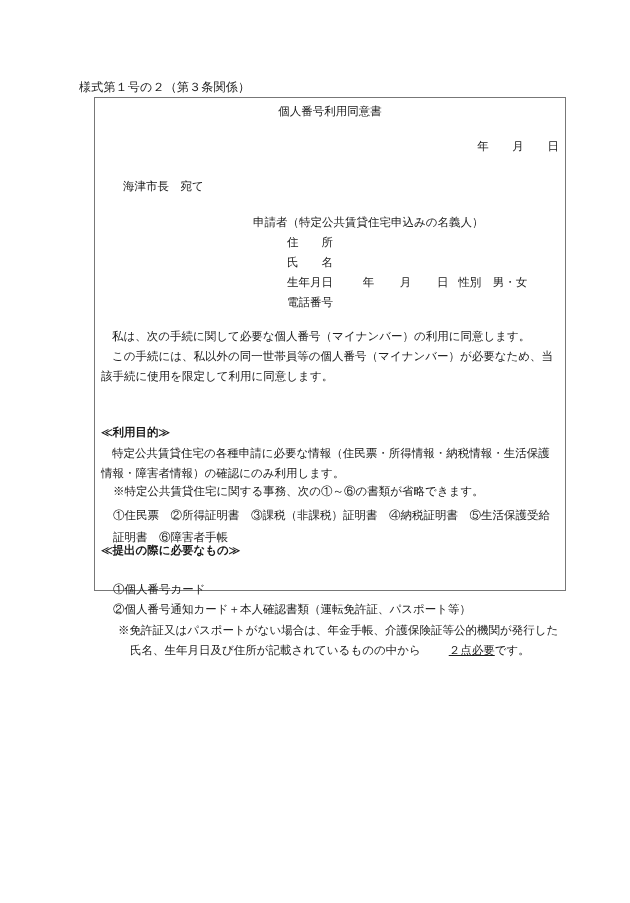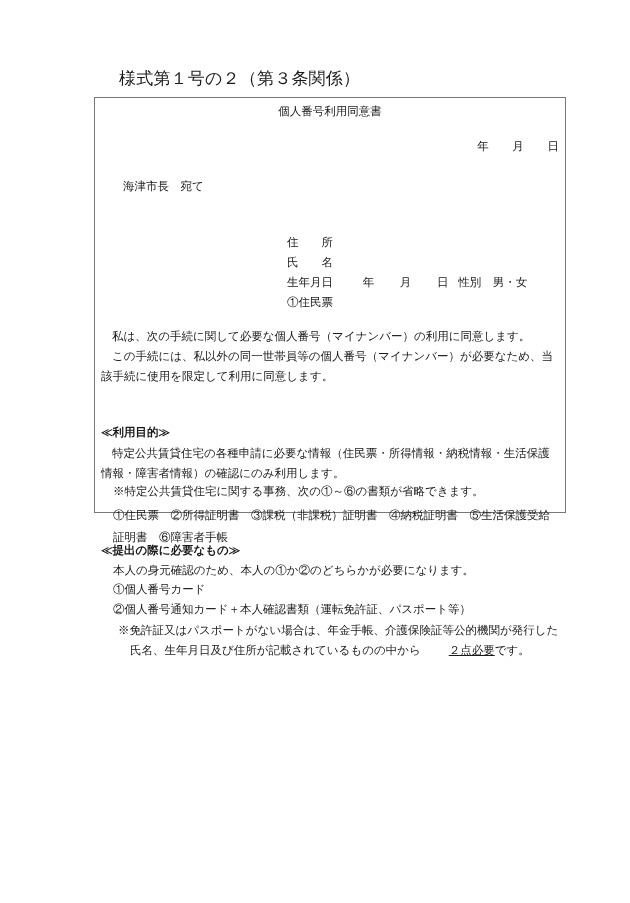--- a/index.html
+++ b/index.html
@@ -3,26 +3,26 @@
 <meta charset="utf-8">
 <style>
   html, body { margin: 0; padding: 0; background: #ffffff; }
   body {
     width: 630px; height: 903px; position: relative; overflow: hidden;
     font-family: "DejaVu Serif", "Liberation Serif", serif;
     color: #1a1a1a;
     font-size: 11.5px;
   }
   .form-number {
-    position: absolute; left: 79px; top: 67px;
-    font-size: 17px; letter-spacing: 0.2px; margin-left: 40px;
+    position: absolute; left: 79px; top: 79px;
+    font-size: 12px; letter-spacing: 0.2px;
   }
   .frame {
     position: absolute; left: 94px; top: 97px;
-    width: 472px; height: 416px;
+    width: 472px; height: 494px;
     border: 1px solid #777;
     box-sizing: border-box;
   }
   .abs { position: absolute; white-space: nowrap; }
   .title { left: 0; right: 0; top: 6px; text-align: center; }
   .date { top: 41px; right: 6px; }
   .date span { display: inline-block; }
   .date .y { margin-right: 20px; }
   .date .m { margin-right: 20px; }
   .addressee { left: 28px; top: 81px; }
@@ -64,20 +64,21 @@
   <div class="abs title">個人番号利用同意書</div>
 
   <div class="abs date">
     <span class="y">年</span>
     <span class="m">月</span>
     <span>日</span>
   </div>
 
   <div class="abs addressee">海津市長　宛て</div>
 
+  <div class="abs applicant-head">申請者（特定公共賃貸住宅申込みの名義人）</div>
 
   <div class="abs field f-addr">
     <span class="spread">
       <span>住</span>
       <span>所</span>
     </span>
   </div>
 
   <div class="abs field f-name">
     <span class="spread">
@@ -89,31 +90,30 @@
   <div class="abs field f-birth birth-row">
     <span>生年月日</span>
     <span class="gap1" style="margin-left:26px">年</span>
     <span class="gap2">月</span>
     <span class="gap3">日</span>
     <span class="gap4">性別</span>
     <span class="gap5">男・女</span>
   </div>
 
   <div class="abs field f-tel">
-    <span>①住民票</span>
+    <span>電話番号</span>
   </div>
 
   <div class="abs para p2">この手続には、私以外の同一世帯員等の個人番号（マイナンバー）が必要なため、当該手続に使用を限定して利用に同意します。</div>
   <div class="abs para p1">私は、次の手続に関して必要な個人番号（マイナンバー）の利用に同意します。</div>
 
   <div class="abs purpose-head bold">≪利用目的≫</div>
   <div class="abs para purpose-body">特定公共賃貸住宅の各種申請に必要な情報（住民票・所得情報・納税情報・生活保護情報・障害者情報）の確認にのみ利用します。</div>
 
   <div class="abs note1">※特定公共賃貸住宅に関する事務、次の①～⑥の書類が省略できます。</div>
   <div class="abs docs">①住民票　②所得証明書　③課税（非課税）証明書　④納税証明書　⑤生活保護受給証明書　⑥障害者手帳</div>
 
   <div class="abs submit-head bold">≪提出の際に必要なもの≫</div>
-  <div class="abs submit-body">本人の身元確認のため、本人の①か②のどちらかが必要になります。</div>
   <div class="abs opt1">①個人番号カード</div>
   <div class="abs opt2">②個人番号通知カード＋本人確認書類（運転免許証、パスポート等）</div>
 
   <div class="abs note2"><span>※免許証又はパスポートがない場合は、年金手帳、介護保険証等公的機関が発行した氏名、生年月日及び住所が記載されているものの中から</span><span class="u">２点必要</span><span>です。</span></div>
 </div>
 
 </body></html>

